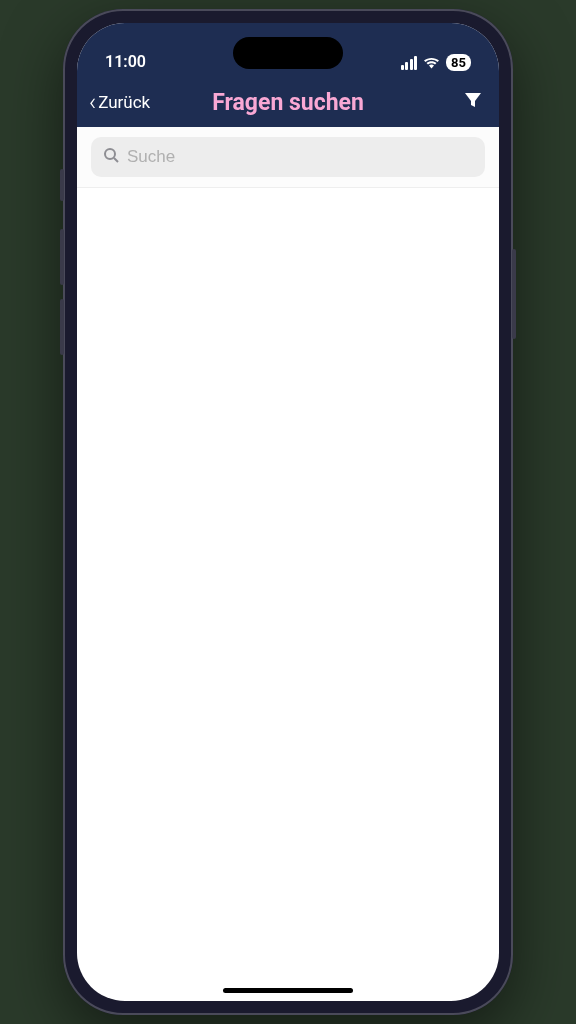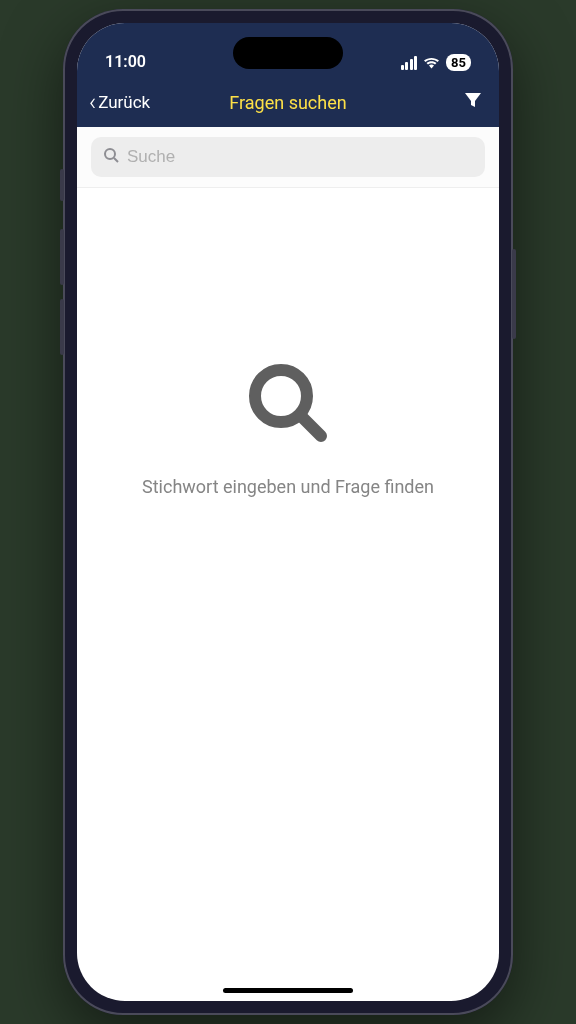--- a/index.html
+++ b/index.html
@@ -86,23 +86,23 @@
       align-items: center;
       color: #fff;
       font-size: 17px;
       gap: 2px;
     }
     .back-chevron { font-size: 24px; line-height: 1; font-weight: 300; }
     .nav-title {
       position: absolute;
       left: 50%;
       transform: translateX(-50%);
-      color: #fde047;
-      font-size: 18px;
-      font-weight: 400;
+      color: #f9a8d4;
+      font-size: 23px;
+      font-weight: 700;
     }
     .filter-button {
       margin-left: auto;
       color: #fff;
       padding: 4px;
     }
     .search-container {
       padding: 10px 14px;
       background: #fcfcfc;
       border-bottom: 1px solid #eee;
@@ -208,25 +208,16 @@
         <span class="search-input-icon">
           <svg width="16" height="16" viewBox="0 0 16 16" fill="none" stroke="#8e8e93" stroke-width="2">
             <circle cx="7" cy="7" r="5"></circle>
             <line x1="11" y1="11" x2="15" y2="15"></line>
           </svg>
         </span>
         <input class="search-input" type="text" placeholder="Suche" style="">
       </div>
     </div>
 
-    <div class="empty-state">
-      <div class="empty-icon">
-        <svg width="90" height="90" viewBox="0 0 90 90" fill="none" stroke="#5f5f5f" stroke-width="12" stroke-linecap="round">
-          <circle cx="38" cy="38" r="26"></circle>
-          <line x1="58" y1="58" x2="78" y2="78"></line>
-        </svg>
-      </div>
-      <div class="empty-text">Stichwort eingeben und Frage finden</div>
-    </div>
 
     <div class="home-indicator"></div>
   </div>
 </div>
 
 </body></html>

